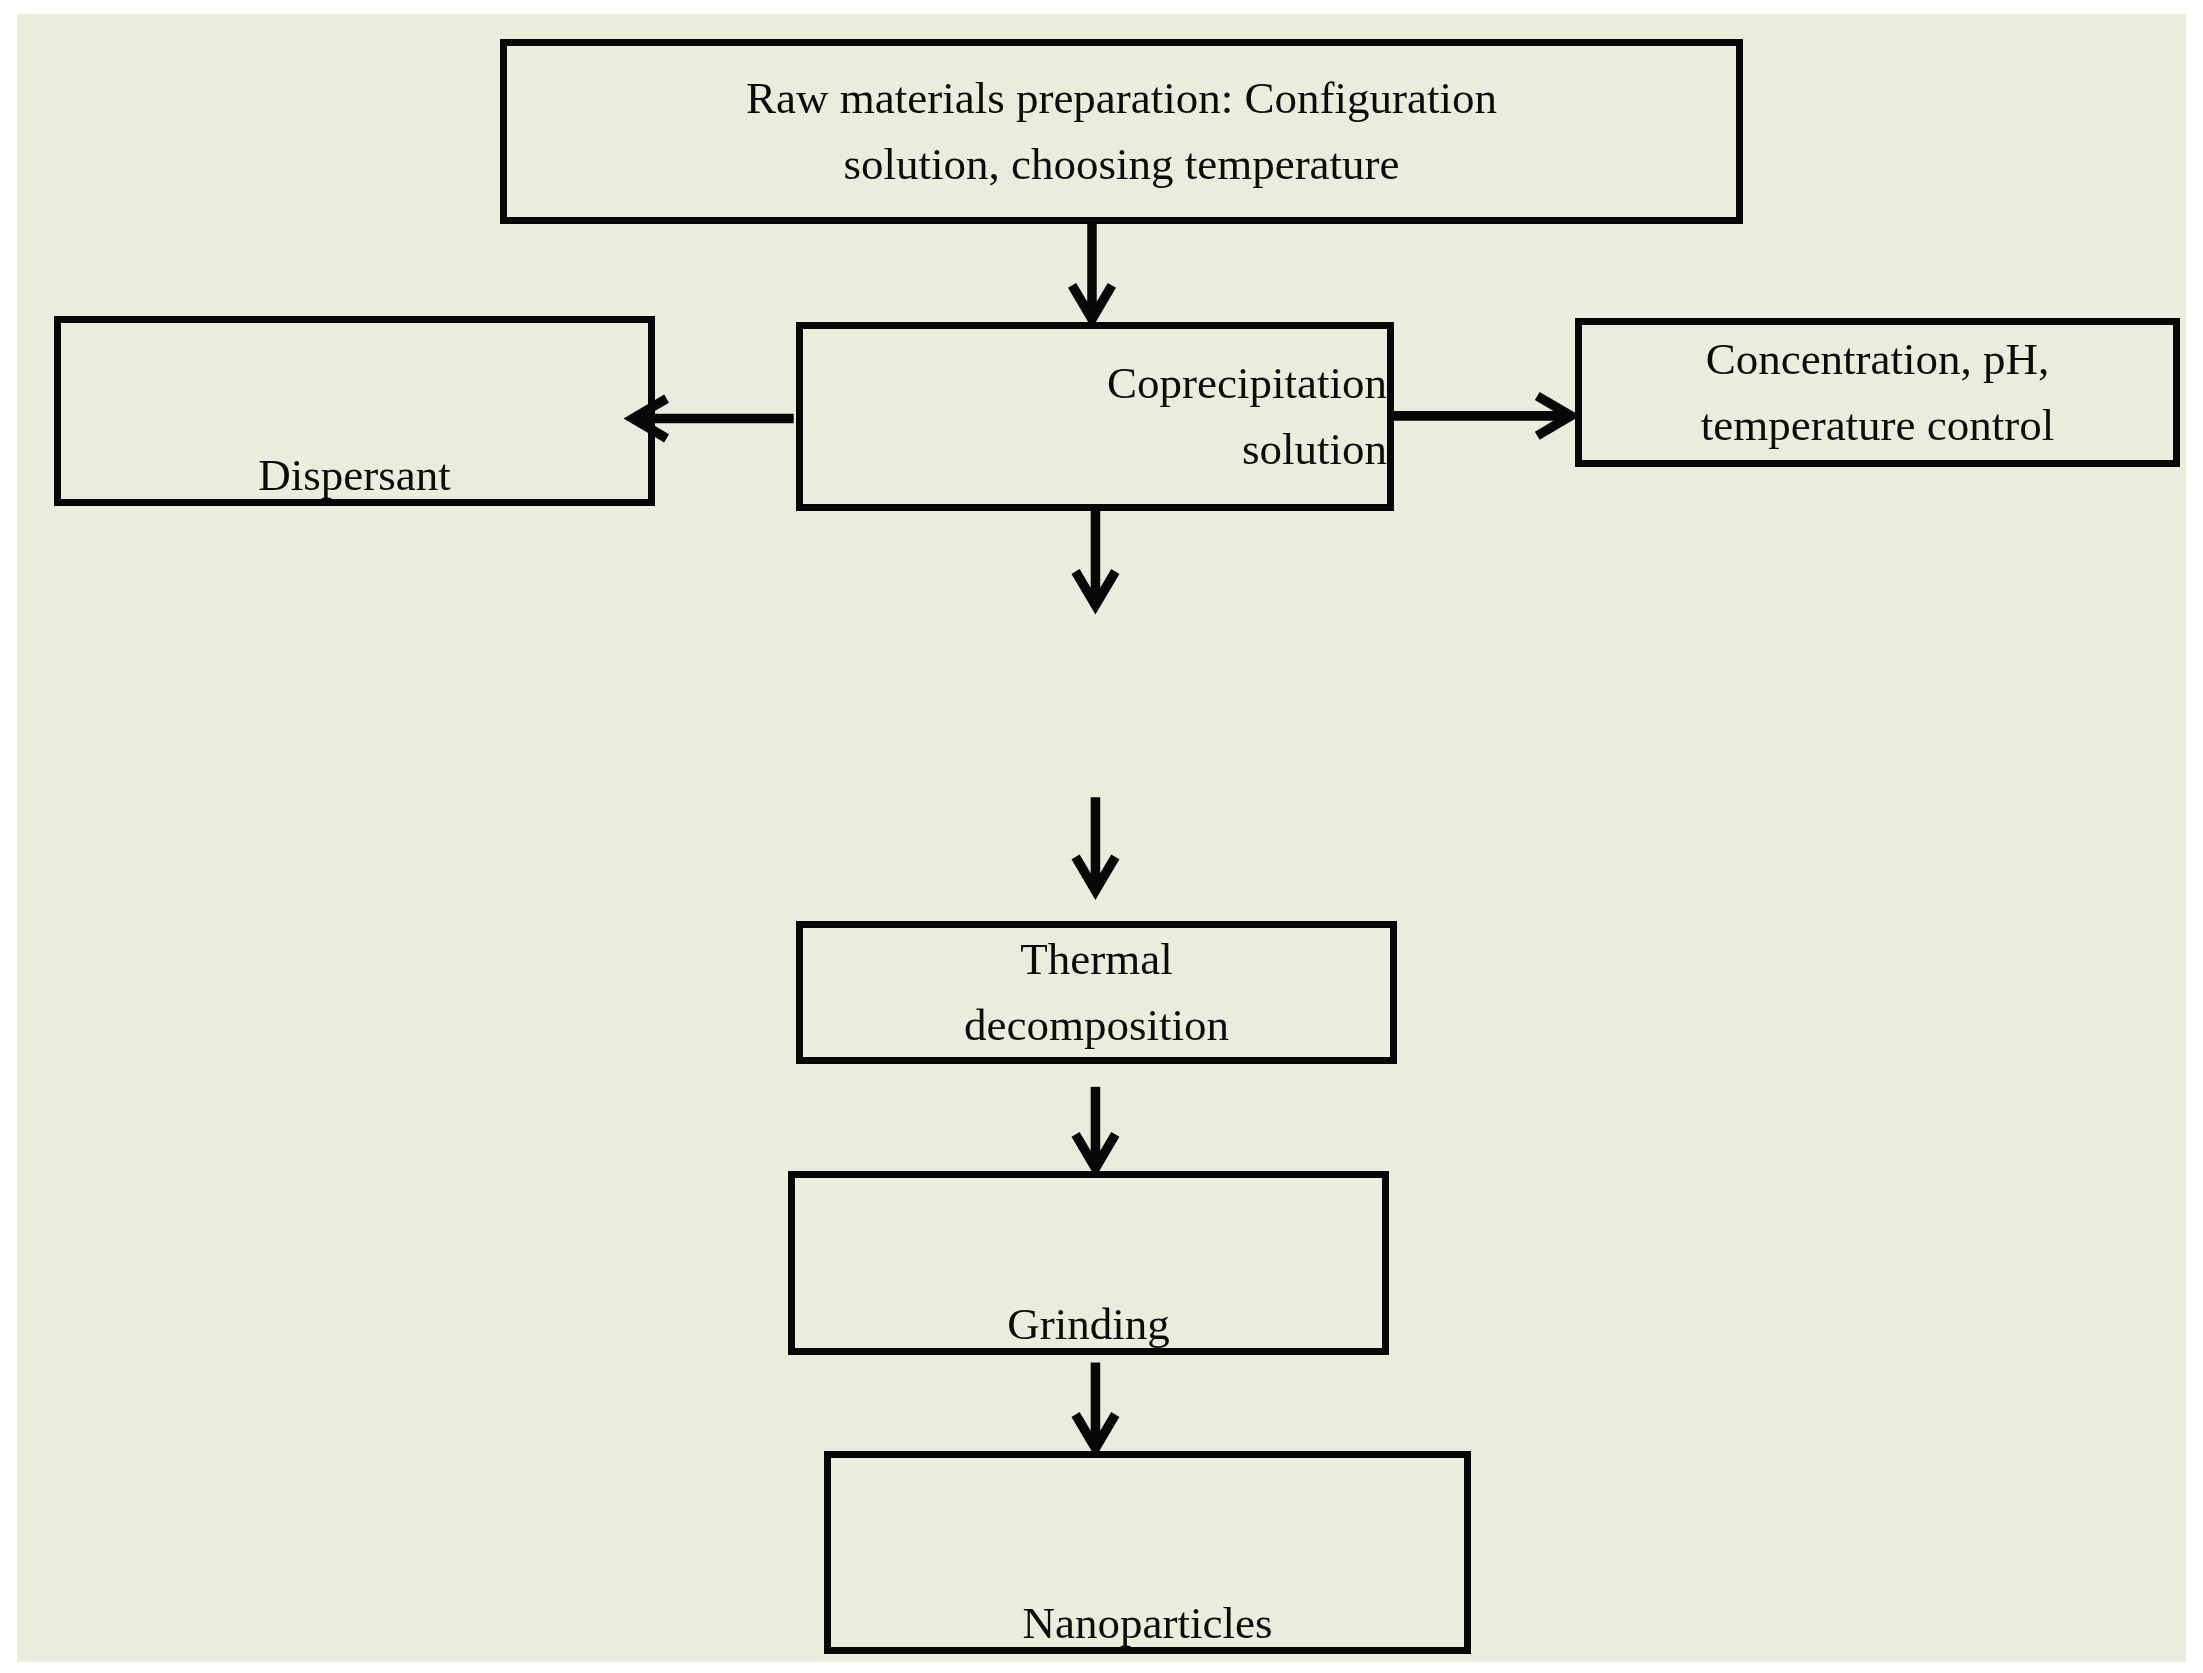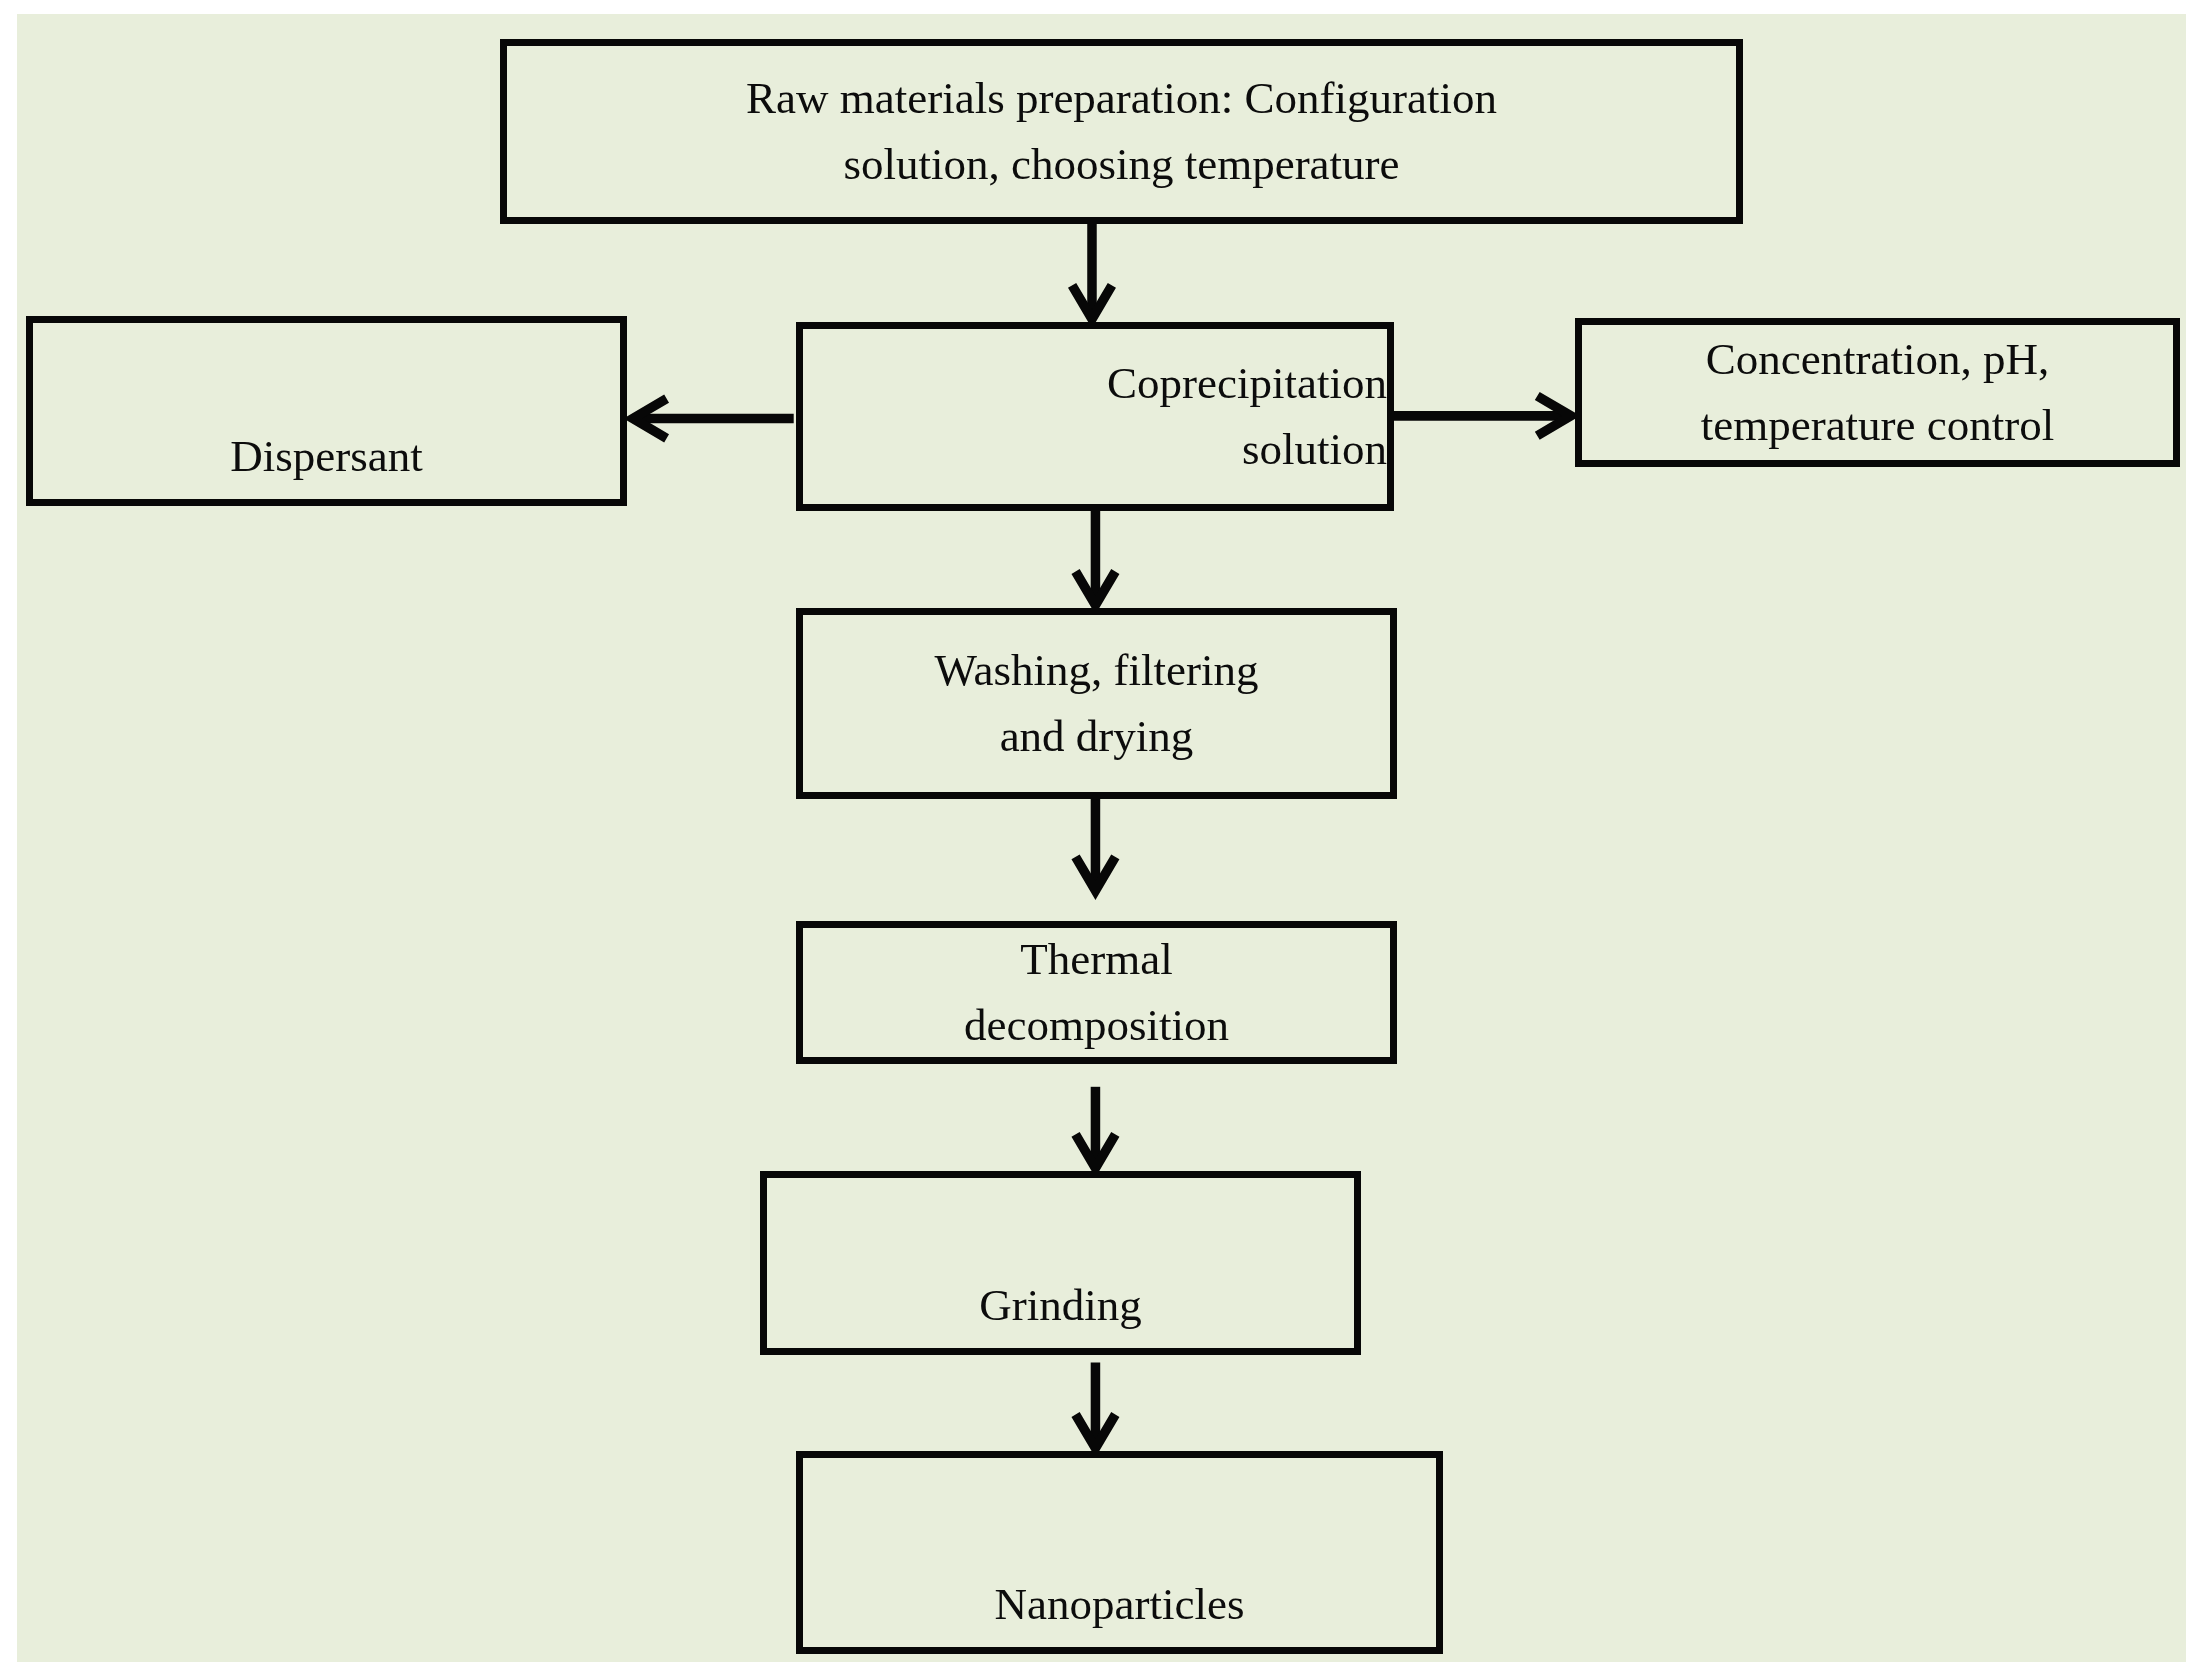--- a/index.html
+++ b/index.html
@@ -20,21 +20,21 @@
     border: 7.8px solid #070707;
     box-sizing: border-box;
     display: flex; flex-direction: column;
     align-items: center; justify-content: center;
     text-align: center;
     color: #0c0c0c;
     font-size: 45px;
     line-height: 1.45;
   }
   .node span { display: block; white-space: nowrap; }
-  .node.bottom { justify-content: flex-end; padding-bottom: 19px; line-height: 1.05; }
+  .node.bottom { justify-content: flex-end; line-height: 1.05; margin-left: 28px; }
   #arrows { position: absolute; left: 0; top: 0; }
   #arrows path { stroke: #070707; stroke-width: 11; fill: none; stroke-linejoin: miter; }
 </style>
 </head>
 <body>
 
 <div id="canvas">
   <div id="panel"></div>
 
   <svg id="arrows" width="2203" height="1673" viewBox="0 0 2548 1935">
@@ -80,24 +80,20 @@
   <div class="node" style="left:796px; top:322px; width:598px; height:189px;align-items:flex-end;">
     <span>Coprecipitation</span>
     <span>solution</span>
   </div>
 
   <div class="node" style="left:1575px; top:318px; width:605px; height:149px;">
     <span>Concentration, pH,</span>
     <span>temperature control</span>
   </div>
 
-  <div class="node" style="left:796px; top:608px; width:601px; height:191px;">
-    <span>Washing, filtering</span>
-    <span>and drying</span>
-  </div>
 
   <div class="node" style="left:796px; top:893px; width:601px; height:143px;margin-top:28px;">
     <span>Thermal</span>
     <span>decomposition</span>
   </div>
 
   <div class="node bottom" style="left:760px; top:1171px; width:601px; height:184px;">
     <span>Grinding</span>
   </div>
 

